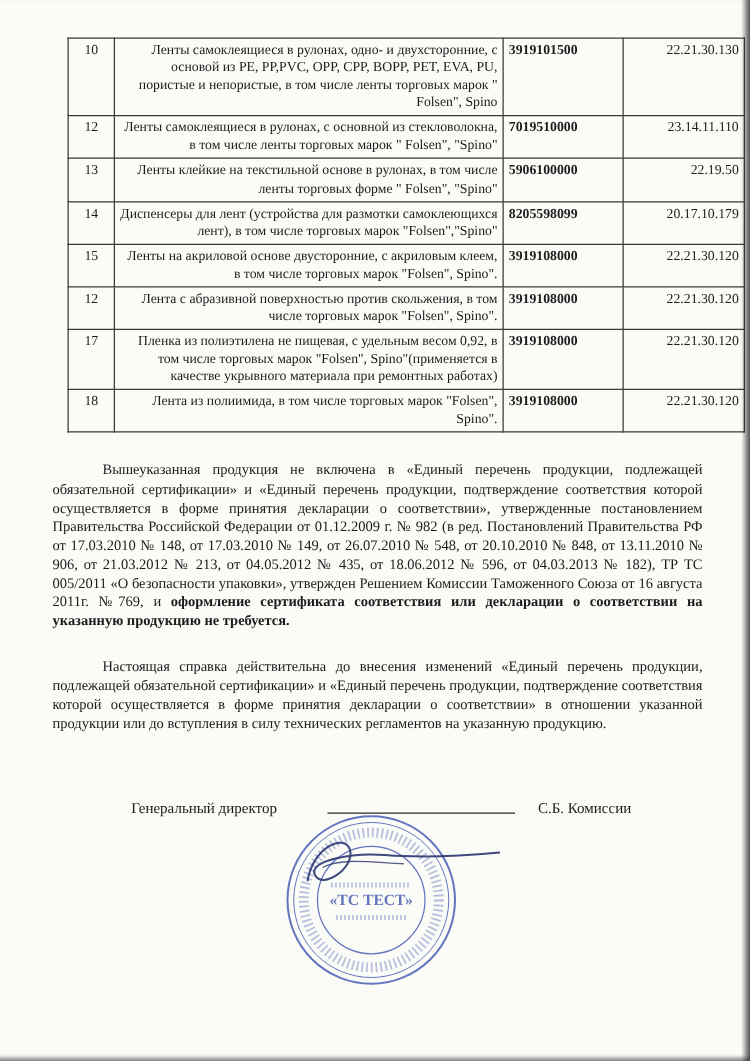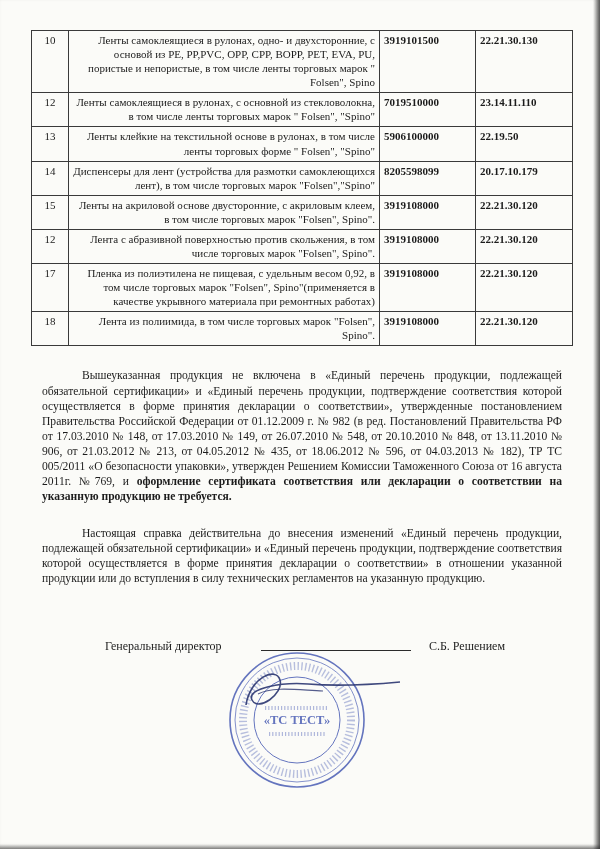--- a/index.html
+++ b/index.html
@@ -7,35 +7,35 @@
     position:relative;
     width:600px;height:849px;
     background:#fbfbf8;
     font-family:"Liberation Serif","DejaVu Serif",serif;
     color:#1c1c1c;
     overflow:hidden;
     box-shadow: inset -6px 0 5px -4px rgba(40,40,40,.55), inset 0 -5px 5px -4px rgba(40,40,40,.4);
   }
   table.product-table{
     border-collapse:collapse;
-    margin:30px 0 0 31px;
+    margin:30px 0 0 54px;
     width:505px;
     table-layout:fixed;
     font-size:11px;
     line-height:1.28;
   }
   .product-table td{
     border:1px solid #3a3a3a;
     vertical-align:top;
     padding:2px 4px 3px 4px;
   }
   .product-table td.num{ text-align:center; width:28px; }
   .product-table td.desc{ text-align:right; width:302px; }
   .product-table td.code{ text-align:left; width:87px; font-weight:bold; }
-  .product-table td.okp{ text-align:left; width:88px; font-weight:bold; }
+  .product-table td.okp{ text-align:right; width:88px; font-weight:normal; }
   .body-text{
     margin:22px 38px 0 42px;
     font-size:11.6px;
     line-height:1.3;
     text-align:justify;
     text-indent:40px;
   }
   .body-text b{ font-weight:bold; }
   .sign-row{
     position:relative;
@@ -134,21 +134,21 @@
     </tbody>
   </table>
 
   <p class="body-text"><span>Вышеуказанная продукция не включена в «Единый перечень продукции, подлежащей обязательной сертификации» и «Единый перечень продукции, подтверждение соответствия которой осуществляется в форме принятия декларации о соответствии», утвержденные постановлением Правительства Российской Федерации от 01.12.2009 г. № 982 (в ред. Постановлений Правительства РФ от 17.03.2010 № 148, от 17.03.2010 № 149, от 26.07.2010 № 548, от 20.10.2010 № 848, от 13.11.2010 № 906, от 21.03.2012 № 213, от 04.05.2012 № 435, от 18.06.2012 № 596, от 04.03.2013 № 182), ТР ТС 005/2011 «О безопасности упаковки», утвержден Решением Комиссии Таможенного Союза от 16 августа 2011г. №769, и </span><b>оформление  сертификата соответствия или декларации о соответствии на указанную продукцию не требуется.</b></p>
 
   <p class="body-text">Настоящая справка действительна до внесения изменений «Единый перечень продукции, подлежащей обязательной сертификации» и «Единый перечень продукции, подтверждение соответствия которой осуществляется в форме принятия декларации о соответствии» в отношении указанной продукции или до вступления в силу технических регламентов на указанную продукцию.</p>
 
   <div class="sign-row">
     <span>Генеральный директор</span>
     <span class="sign-line"></span>
-    <span>С.Б. Решением</span>
+    <span>С.Б. Комиссии</span>
   </div>
 
   <svg class="stamp" viewBox="0 0 145 145">
     <circle cx="72" cy="72" r="67" fill="none" stroke="#3a4fae" stroke-width="1.6"></circle>
     <circle cx="72" cy="72" r="62" fill="none" stroke="#3a4fae" stroke-width="0.8"></circle>
     <circle cx="72" cy="72" r="54" fill="none" stroke="#3a4fae" stroke-width="8" stroke-dasharray="1.4 2.4" opacity="0.45"></circle>
     <circle cx="72" cy="72" r="43" fill="none" stroke="#3a4fae" stroke-width="1"></circle>
     <line x1="40" y1="60" x2="104" y2="60" stroke="#3a4fae" stroke-width="4" stroke-dasharray="1.2 2" opacity="0.5"></line>
     <line x1="44" y1="86" x2="100" y2="86" stroke="#3a4fae" stroke-width="4" stroke-dasharray="1.2 2" opacity="0.5"></line>
     <text x="72" y="76" text-anchor="middle" font-size="12.5" font-weight="bold" font-family="Liberation Serif, serif" fill="#3a4fae">«ТС ТЕСТ»</text>

